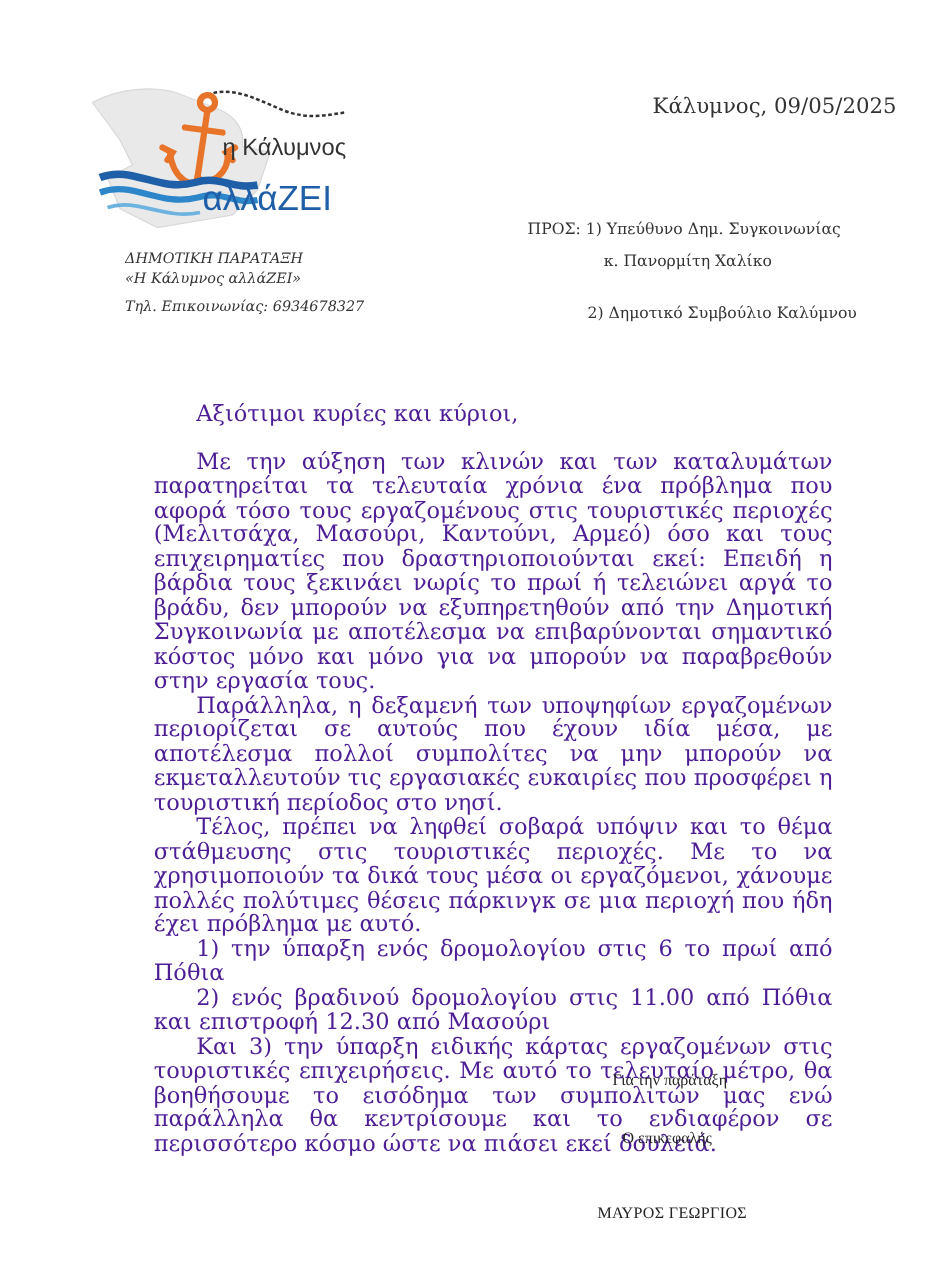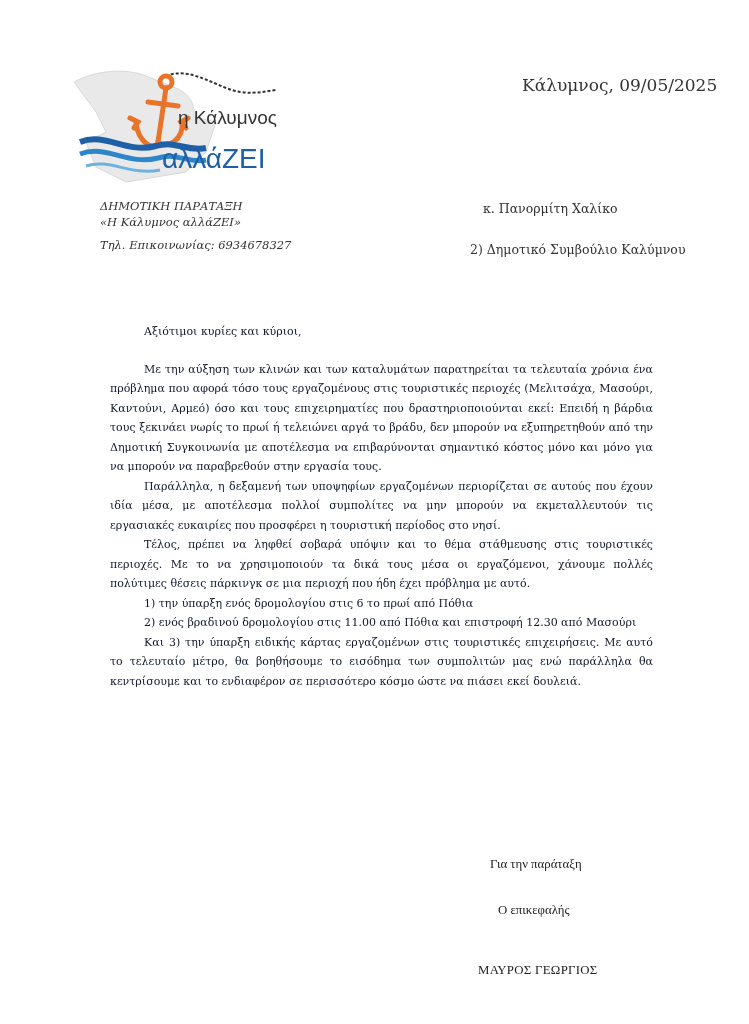--- a/index.html
+++ b/index.html
@@ -13,21 +13,21 @@
   .org div { white-space: nowrap; }
   .org .gap { height: 7px; }
 
   .date { position: absolute; left: 522px; top: 75px; font-family: "DejaVu Serif", serif; font-size: 17px; color: #333; white-space: nowrap; }
 
   .to { position: absolute; font-family: "DejaVu Serif", serif; font-size: 12.5px; color: #333; white-space: nowrap; }
   .to1 { left: 422px; top: 175px; }
   .to2 { left: 483px; top: 201px; }
   .to3 { left: 470px; top: 242px; }
 
-  .body-text { position: absolute; left: 110px; top: 322px; width: 543px; font-family: "DejaVu Serif", serif; font-size: 11px; line-height: 19.5px; color: #0f172a; }
+  .body-text { position: absolute; left: 123px; top: 322px; width: 543px; font-family: "DejaVu Serif", serif; font-size: 18px; line-height: 19.5px; color: #4c1d95; }
   .body-text p { margin: 0; text-align: justify; text-align-last: left; }
   .body-text .indent { text-indent: 34px; }
   .body-text .greet { margin-bottom: 18px; }
 
   .sig { position: absolute; font-family: Liberation Serif, serif; font-size: 12.8px; color: #222; white-space: nowrap; }
   .sig1 { left: 490px; top: 857px; }
   .sig2 { left: 498px; top: 903px; }
   .sig3 { left: 478px; top: 963px; letter-spacing: 0.3px; }
 </style>
 </head>
@@ -62,20 +62,21 @@
 
   <div class="org">
     <div>ΔΗΜΟΤΙΚΗ ΠΑΡΑΤΑΞΗ</div>
     <div>«Η Κάλυμνος αλλάΖΕΙ»</div>
     <div class="gap"></div>
     <div>Τηλ. Επικοινωνίας: 6934678327</div>
   </div>
 
   <div class="date">Κάλυμνος, 09/05/2025</div>
 
+  <div class="to to1">ΠΡΟΣ: 1) Υπεύθυνο Δημ. Συγκοινωνίας</div>
   <div class="to to2">κ. Πανορμίτη Χαλίκο</div>
   <div class="to to3">2) Δημοτικό Συμβούλιο Καλύμνου</div>
 
   <div class="body-text">
     <p class="indent greet">Αξιότιμοι κυρίες και κύριοι,</p>
     <p class="indent">Με την αύξηση των κλινών και των καταλυμάτων παρατηρείται τα τελευταία χρόνια ένα πρόβλημα που αφορά τόσο τους εργαζομένους στις τουριστικές περιοχές (Μελιτσάχα, Μασούρι, Καντούνι, Αρμεό) όσο και τους επιχειρηματίες που δραστηριοποιούνται εκεί: Επειδή η βάρδια τους ξεκινάει νωρίς το πρωί ή τελειώνει αργά το βράδυ, δεν μπορούν να εξυπηρετηθούν από την Δημοτική Συγκοινωνία με αποτέλεσμα να επιβαρύνονται σημαντικό κόστος μόνο και μόνο για να μπορούν να παραβρεθούν στην εργασία τους.</p>
     <p class="indent">Παράλληλα, η δεξαμενή των υποψηφίων εργαζομένων περιορίζεται σε αυτούς που έχουν ιδία μέσα, με αποτέλεσμα πολλοί συμπολίτες να μην μπορούν να εκμεταλλευτούν τις εργασιακές ευκαιρίες που προσφέρει η τουριστική περίοδος στο νησί.</p>
     <p class="indent">Τέλος, πρέπει να ληφθεί σοβαρά υπόψιν και το θέμα στάθμευσης στις τουριστικές περιοχές. Με το να χρησιμοποιούν τα δικά τους μέσα οι εργαζόμενοι, χάνουμε πολλές πολύτιμες θέσεις πάρκινγκ σε μια περιοχή που ήδη έχει πρόβλημα με αυτό.</p>
     <p class="indent">1) την ύπαρξη ενός δρομολογίου στις 6 το πρωί από Πόθια</p>
     <p class="indent">2) ενός βραδινού δρομολογίου στις 11.00 από Πόθια και επιστροφή 12.30 από Μασούρι</p>

